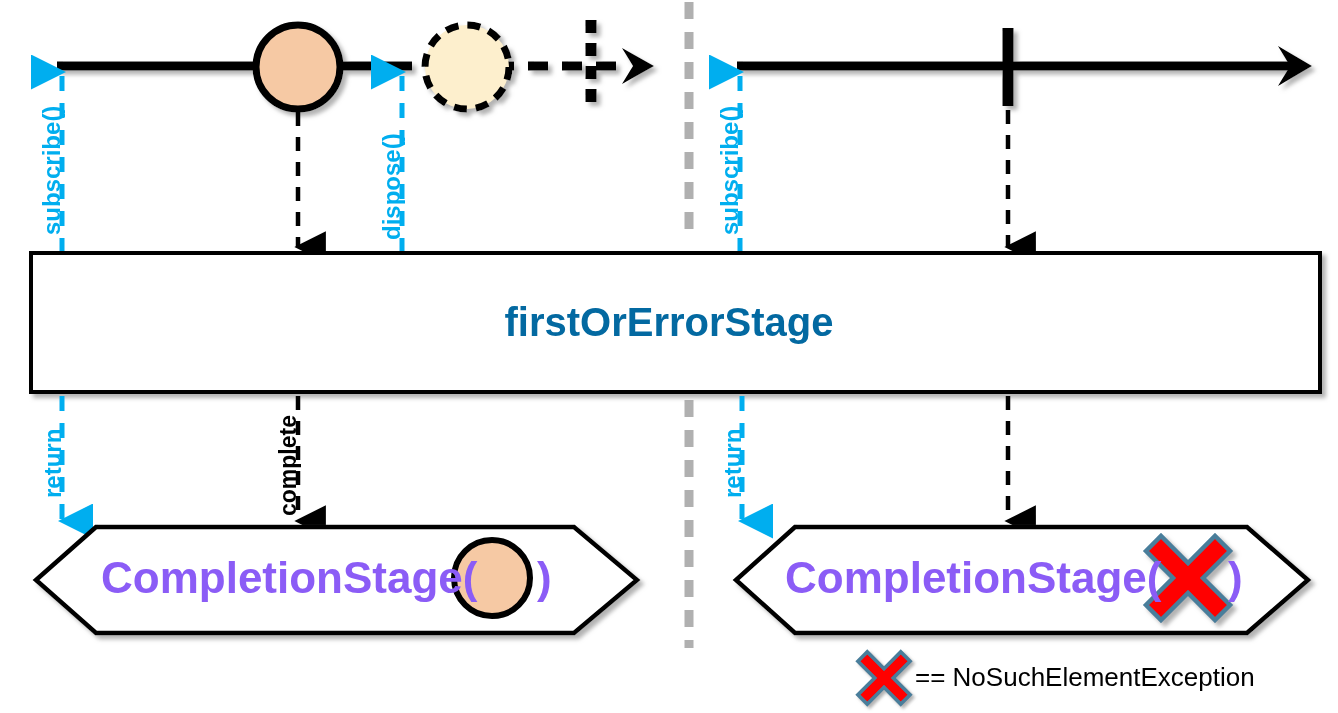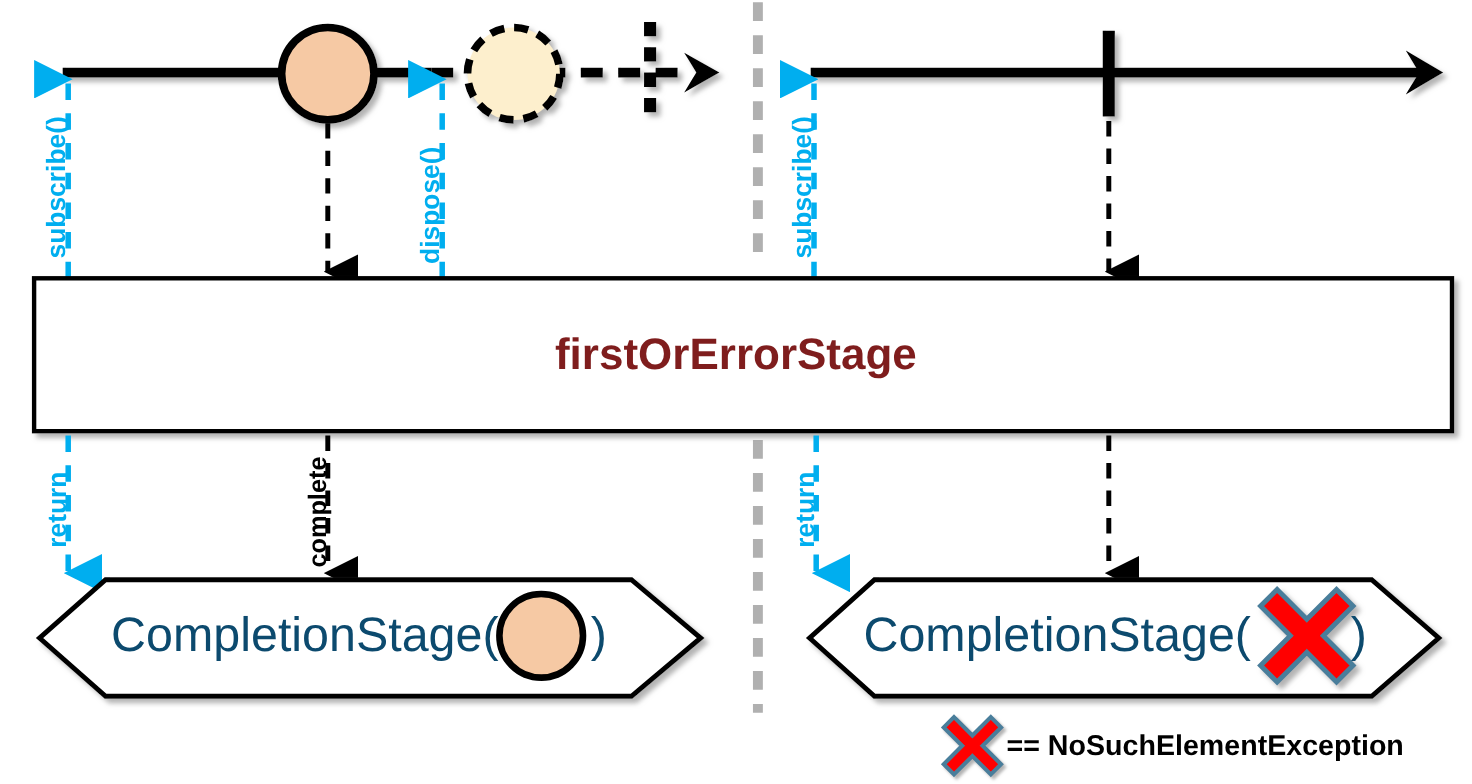--- a/index.html
+++ b/index.html
@@ -39,34 +39,34 @@
     font-size: 24px;
     font-family: "Liberation Sans", sans-serif;
   }
   .blk-lbl {
     color: #000000;
     font-weight: bold;
     font-size: 23px;
     font-family: "Liberation Sans", sans-serif;
   }
   .box-title {
-    color: #7f1d1d;
+    color: #0369a1;
     font-weight: bold;
     font-size: 40px;
     font-family: "Liberation Sans", sans-serif;
   }
   .stage-txt {
-    color: #0c4a6e;
-    font-weight: normal;
+    color: #8b5cf6;
+    font-weight: bold;
     font-size: 44px;
     font-family: "Liberation Sans", sans-serif;
   }
   .legend-txt {
     color: #000000;
-    font-weight: bold;
+    font-weight: normal;
     font-size: 26px;
     font-family: "Liberation Sans", sans-serif;
   }
 </style>
 </head>
 <body>
 
 <div id="stage">
 
   <svg width="1338" height="713" viewBox="0 0 1338 713">

